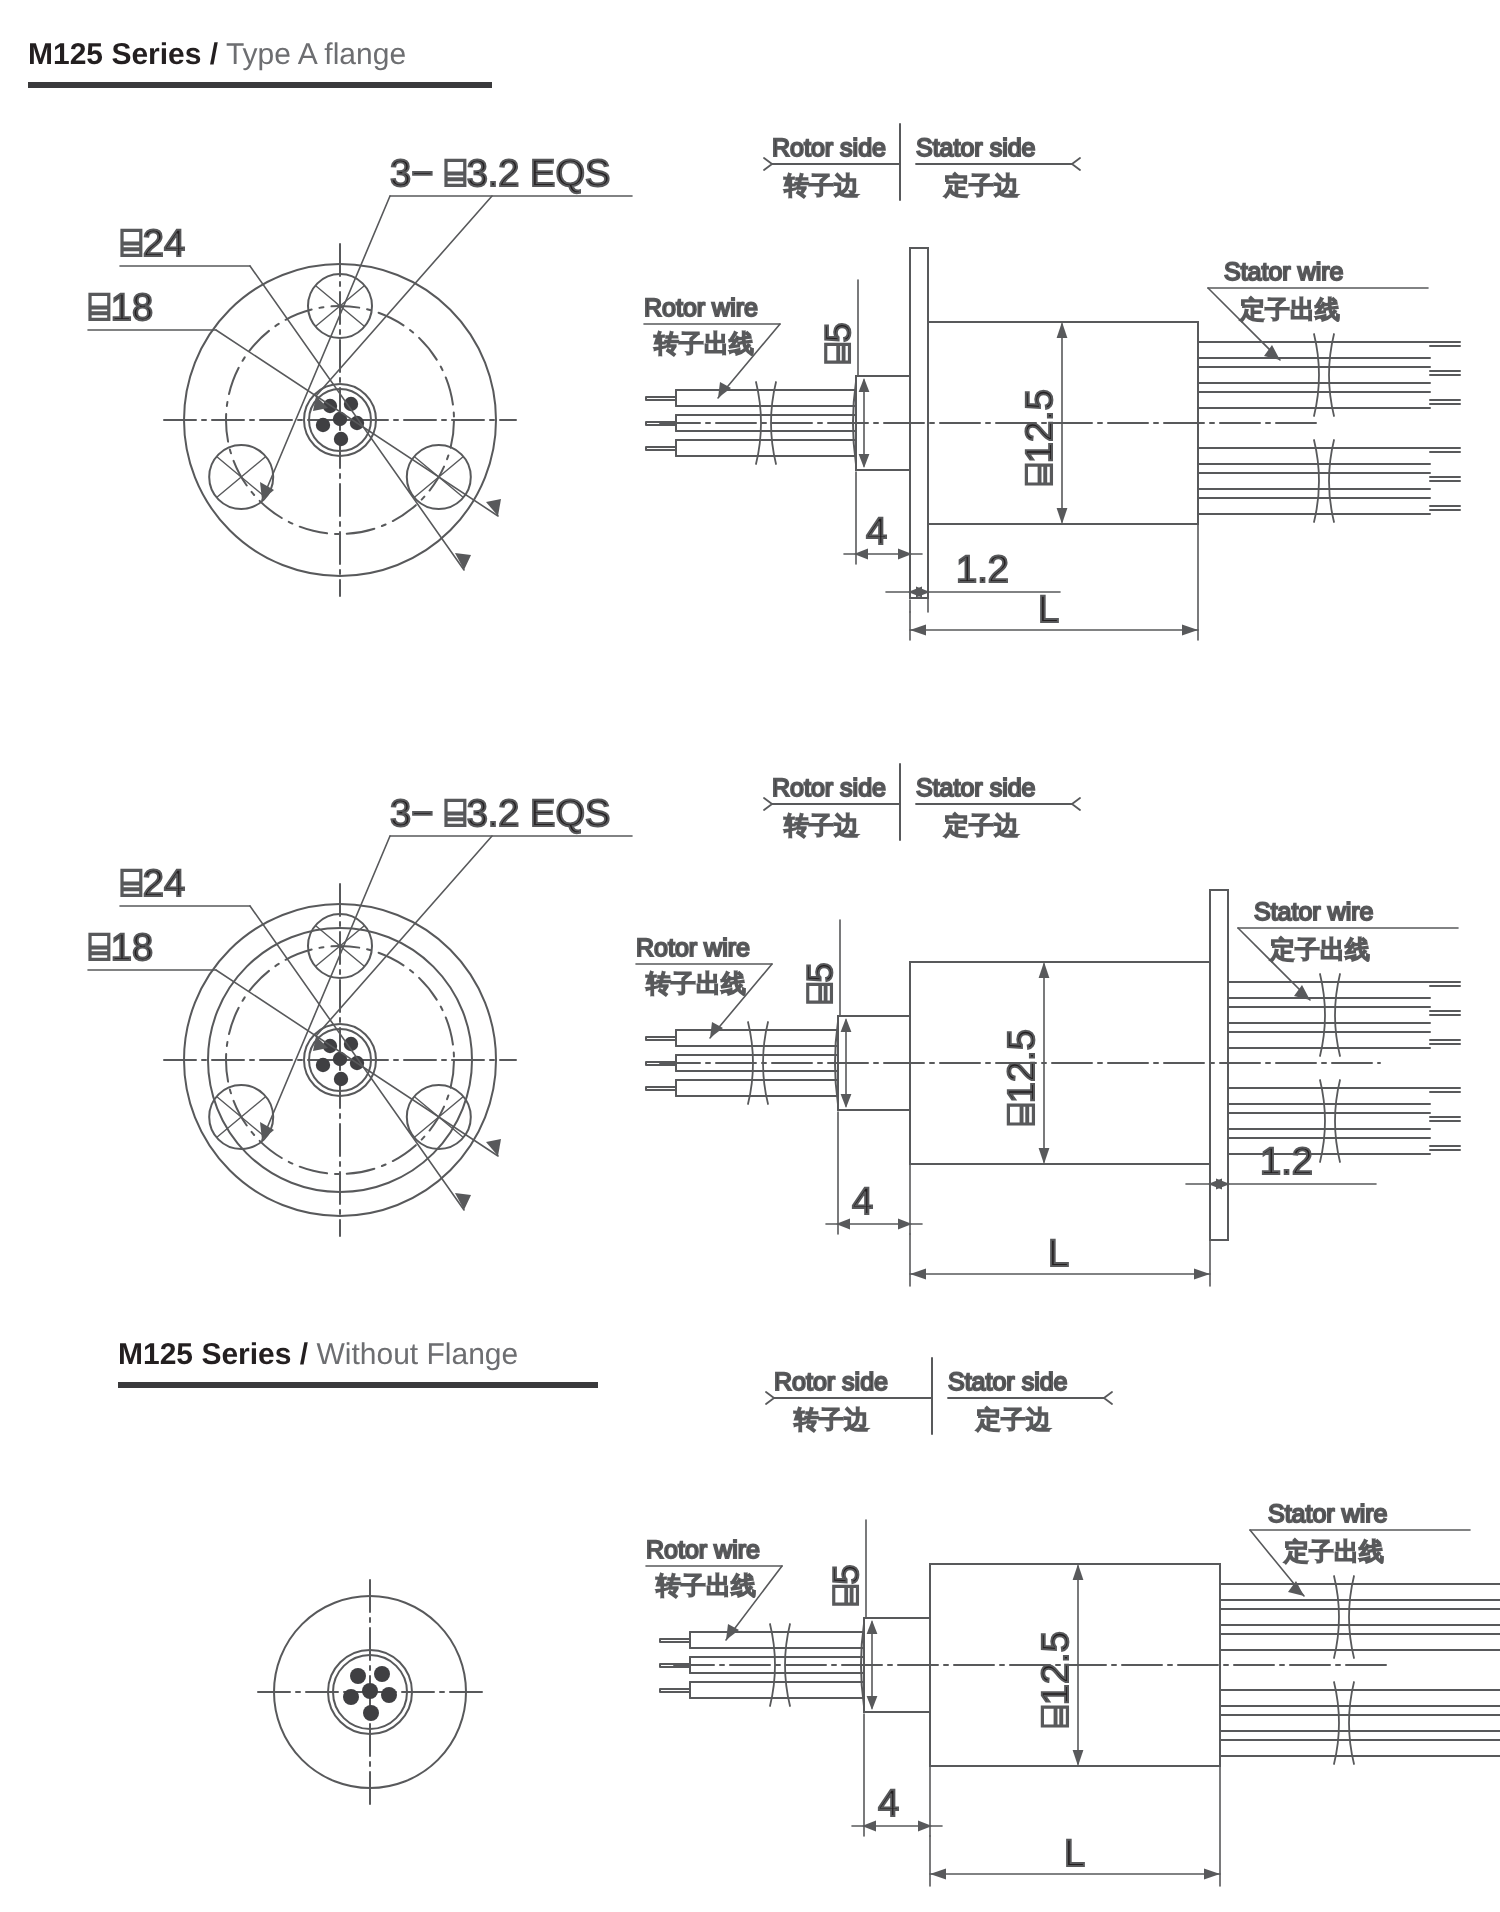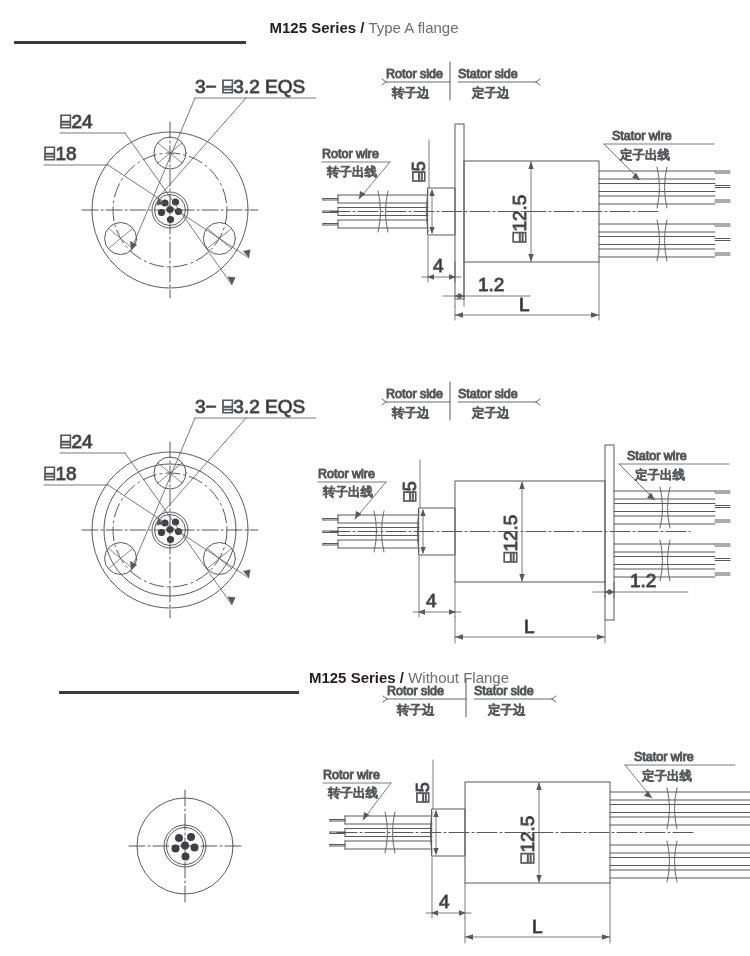--- a/index.html
+++ b/index.html
@@ -27,21 +27,20 @@
     position: absolute;
     left: 14px;
     top: 18px;
     width: 700px;
     height: 34px;
   }
   .sec-title {
     font-size: 15px;
     line-height: 19px;
     white-space: nowrap;
-    text-align: center;
   }
   .sec-title .strong {
     font-weight: bold;
     color: #231f20;
   }
   .sec-title .light {
     font-weight: normal;
     color: #6d6e71;
   }
   .sec-rule {

